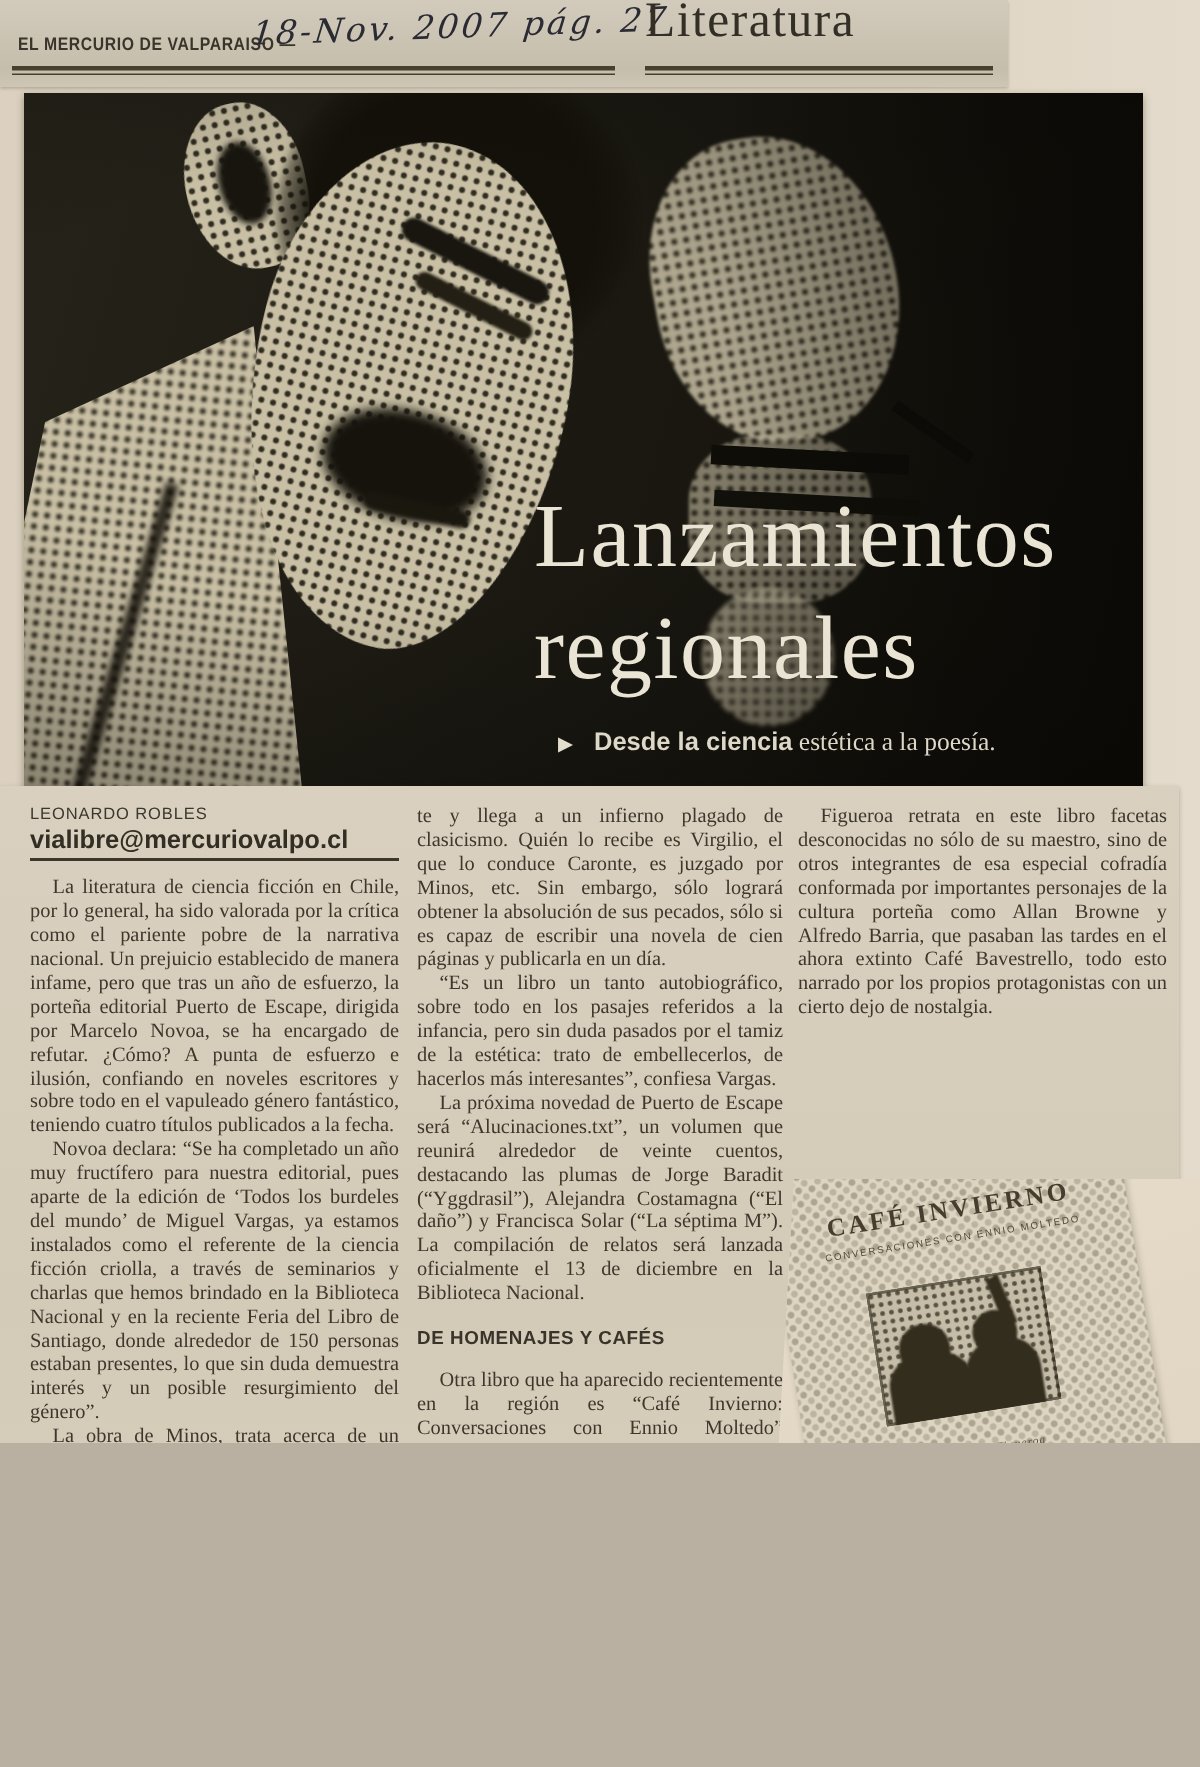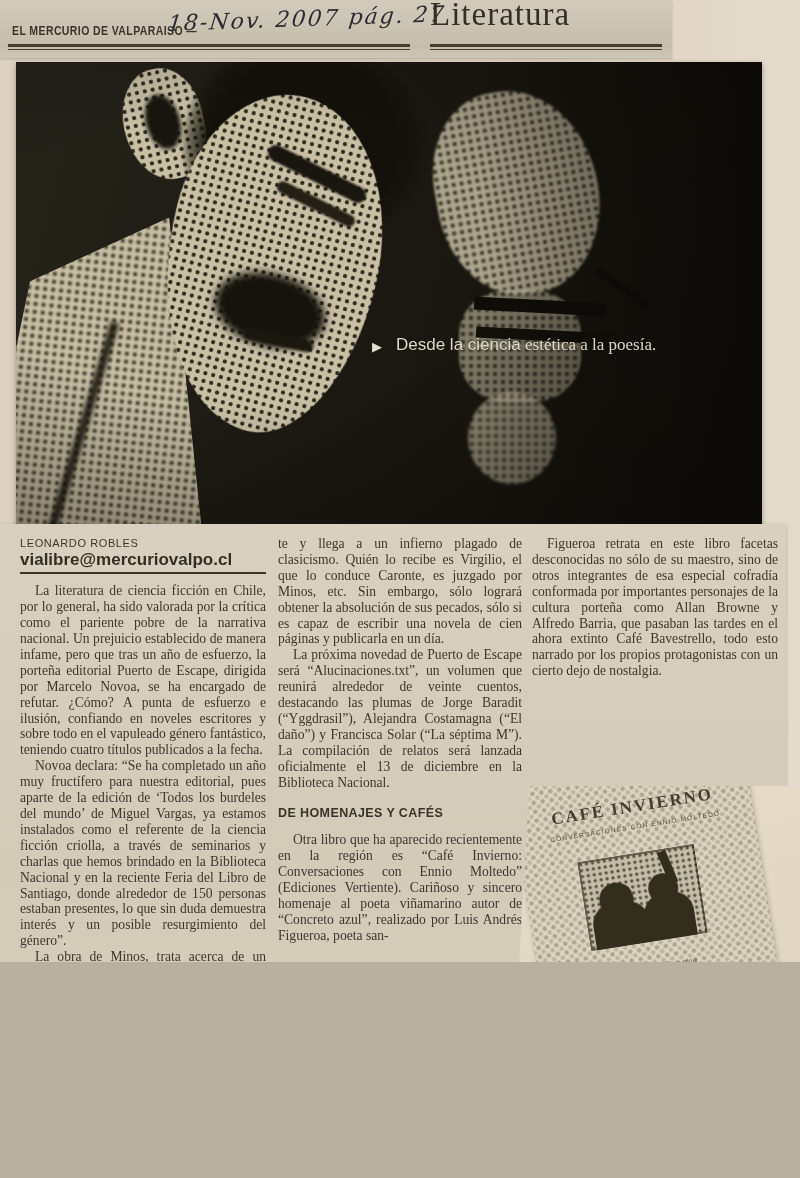--- a/index.html
+++ b/index.html
@@ -62,21 +62,21 @@
                linear-gradient(90deg,rgba(0,0,0,0) 62%,rgba(8,7,4,.55) 100%);}
   
   #headline{position:absolute;left:356px;top:320px;width:420px;z-index:5;}
   #kicker{font-family:"Liberation Sans",sans-serif;font-weight:bold;font-size:17px;
     color:#dcd8c9;margin:0 0 4px 12px;}
   #main-title{font-family:"Liberation Serif",serif;font-size:60px;line-height:75px;
     color:#e9e4d4;letter-spacing:1px;}
   #deck{position:relative;margin:14px 0 0 16px;width:270px;font-size:17px;line-height:22px;
     color:#ddd8c8;padding-left:24px;}
   #deck-pointer{position:absolute;left:0;top:2px;font-size:13px;color:#e3decd;font-family:"DejaVu Sans",sans-serif;}
-  .deck-bold{font-family:"Liberation Sans",sans-serif;font-weight:normal;text-align:center;}
+  .deck-bold{font-family:"Liberation Sans",sans-serif;font-weight:bold;text-align:center;}
   .deck-rest{font-family:"Liberation Serif",serif;}
   
   #article-paper{position:absolute;left:0;top:524px;width:786px;height:494px;
     background:linear-gradient(180deg,#d9d0bf,#d3cab8 70%,#d7cdbb);
     box-shadow:0 1px 3px rgba(60,50,30,.3);}
   .col{position:absolute;font-size:13.6px;line-height:15.9px;color:#3e372c;text-align:justify;}
   #col1{left:20px;top:12px;width:246px;}
   #col2{left:278px;top:12px;width:244px;}
   #col3{left:532px;top:12px;width:246px;}
   .col p{margin:0;text-indent:15px;}
@@ -157,38 +157,43 @@
     <div id="ph-hand" class="ph halftone"></div>
     <div id="ph-glassbg" class="ph halftone"></div>
     <div id="ph-glass1" class="ph"></div>
     <div id="ph-glass2" class="ph"></div>
     <div id="ph-glassarm" class="ph"></div>
     <div id="ph-chin" class="ph halftone"></div>
     <div id="ph-vignette" class="ph"></div>
   </div>
 
   <div id="headline">
+    <div id="main-title">
+      <div>Lanzamientos</div>
+      <div>regionales</div>
+    </div>
     <div id="deck">
       <span id="deck-pointer">▶</span><span class="deck-bold">Desde la ciencia</span><span class="deck-rest"> estética a la poesía.</span>
     </div>
   </div>
 
   <div id="article-paper">
     <div id="col1" class="col">
       <div id="byline">
         <div id="byline-author">LEONARDO ROBLES</div>
         <div id="byline-email">vialibre@mercuriovalpo.cl</div>
         <div id="byline-rule"></div>
       </div>
       <p>La literatura de ciencia ficción en Chile, por lo general, ha sido valorada por la crítica como el pariente pobre de la narrativa nacional. Un prejuicio establecido de manera infame, pero que tras un año de esfuerzo, la porteña editorial Puerto de Escape, dirigida por Marcelo Novoa, se ha encargado de refutar. ¿Cómo? A punta de esfuerzo e ilusión, confiando en noveles escritores y sobre todo en el vapuleado género fantástico, teniendo cuatro títulos publicados a la fecha.</p>
       <p>Novoa declara: “Se ha completado un año muy fructífero para nuestra editorial, pues aparte de la edición de ‘Todos los burdeles del mundo’ de Miguel Vargas, ya estamos instalados como el referente de la ciencia ficción criolla, a través de seminarios y charlas que hemos brindado en la Biblioteca Nacional y en la reciente Feria del Libro de Santiago, donde alrededor de 150 personas estaban presentes, lo que sin duda demuestra interés y un posible resurgimiento del género”.</p>
       <p>La obra de Minos, trata acerca de un joven escritor frustrado que muere repentinamen-</p>
     </div>
     <div id="col2" class="col">
       <p class="no-indent">te y llega a un infierno plagado de clasicismo. Quién lo recibe es Virgilio, el que lo conduce Caronte, es juzgado por Minos, etc. Sin embargo, sólo logrará obtener la absolución de sus pecados, sólo si es capaz de escribir una novela de cien páginas y publicarla en un día.</p>
+      <p>“Es un libro un tanto autobiográfico, sobre todo en los pasajes referidos a la infancia, pero sin duda pasados por el tamiz de la estética: trato de embellecerlos, de hacerlos más interesantes”, confiesa Vargas.</p>
       <p>La próxima novedad de Puerto de Escape será “Alucinaciones.txt”, un volumen que reunirá alrededor de veinte cuentos, destacando las plumas de Jorge Baradit (“Yggdrasil”), Alejandra Costamagna (“El daño”) y Francisca Solar (“La séptima M”). La compilación de relatos será lanzada oficialmente el 13 de diciembre en la Biblioteca Nacional.</p>
       <div class="subhead">DE HOMENAJES Y CAFÉS</div>
       <p>Otra libro que ha aparecido recientemente en la región es “Café Invierno: Conversaciones con Ennio Moltedo” (Ediciones Vertiente). Cariñoso y sincero homenaje al poeta viñamarino autor de “Concreto azul”, realizado por Luis Andrés Figueroa, poeta san-</p>
     </div>
     <div id="col3" class="col">
       <p>Figueroa retrata en este libro facetas desconocidas no sólo de su maestro, sino de otros integrantes de esa especial cofradía conformada por importantes personajes de la cultura porteña como Allan Browne y Alfredo Barria, que pasaban las tardes en el ahora extinto Café Bavestrello, todo esto narrado por los propios protagonistas con un cierto dejo de nostalgia.</p>
     </div>
   </div>
 
   <div id="right-piece">

